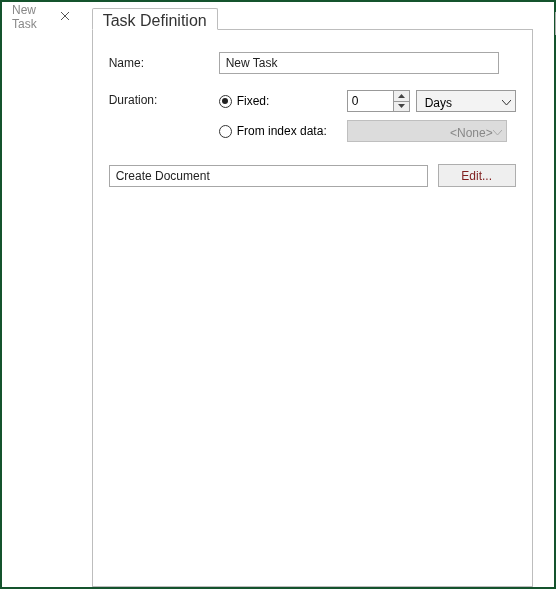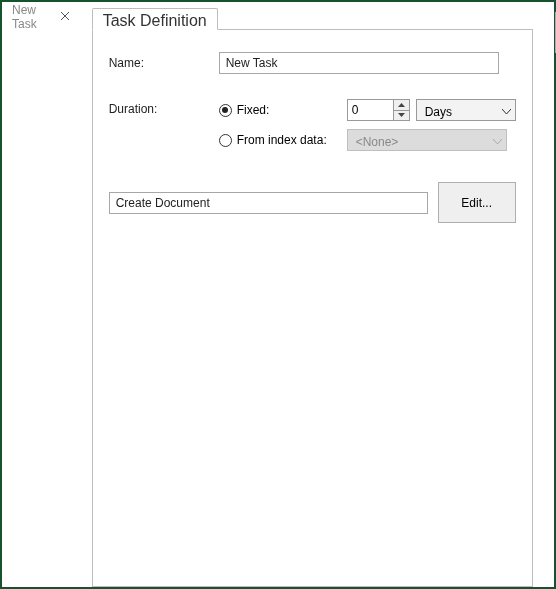--- a/index.html
+++ b/index.html
@@ -68,21 +68,21 @@
     margin-top: -1px;
     flex: 1;
     padding: 22px 16px 10px 16px;
     position: relative;
     z-index: 1;
     overflow: hidden;
   }
   .form-row {
     display: flex;
     align-items: flex-start;
-    margin-bottom: 24px;
+    margin-bottom: 15px;
   }
   .form-label {
     width: 110px;
     padding-top: 4px;
     color: #222;
   }
   .form-fields {
     flex: 1;
   }
   input[type="text"].text, .readonly-box {
@@ -168,40 +168,41 @@
     width: 100px;
     justify-content: space-between;
     cursor: pointer;
   }
   .select.disabled {
     background: #dcdcdc;
     color: #888;
     border-color: #bfbfbf;
     cursor: default;
     width: 160px;
+    justify-content: flex-end;
   }
   .select .chev svg { width: 9px; height: 6px; display: block; }
   .type-row .readonly-box {
     flex: 1;
     min-width: 0;
   }
   .type-row .form-fields {
     display: flex;
     align-items: center;
     gap: 10px;
   }
   .btn-std {
     border: 1px solid #aeaeae;
     background: #efefef;
-    height: 41px;
+    height: 23px;
     min-width: 78px;
     font-family: inherit;
     font-size: 12px;
     cursor: pointer;
-    color: #000000;
+    color: #7f1d1d;
   }
   .footer {
     padding: 10px 12px;
     display: flex;
     justify-content: center;
     gap: 4px;
   }
 </style>
 </head>
 <body>

